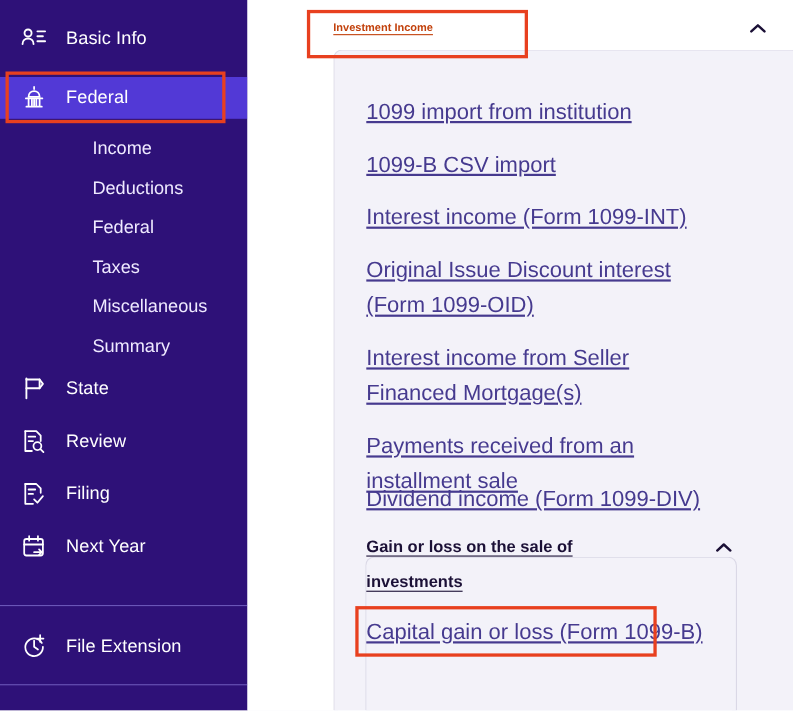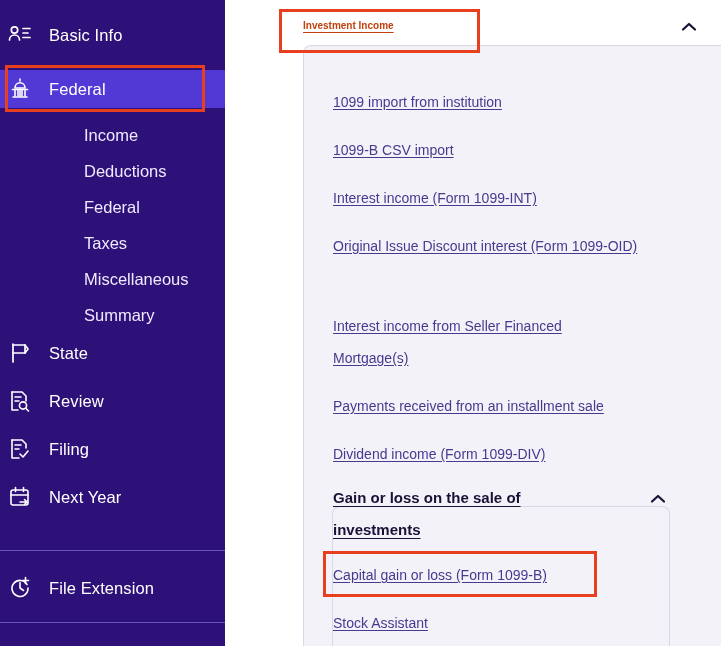--- a/index.html
+++ b/index.html
@@ -25,21 +25,21 @@
     overflow: hidden;
   }
   .nav-item {
     position: absolute;
     left: 0;
     width: 225px;
     height: 38px;
     display: flex;
     align-items: center;
     box-sizing: border-box;
-    padding-left: 7px;
+    padding-left: 18px;
   }
   .nav-item .ico {
     width: 26px;
     height: 26px;
     flex: 0 0 26px;
     display: block;
     margin-right: 16px;
   }
   .nav-item .lbl {
     color: #ffffff;
@@ -124,21 +124,21 @@
     background: #f3f2f9;
     border: 1px solid #dad8e6;
     border-bottom: none;
     border-radius: 8px 8px 0 0;
     box-sizing: border-box;
   }
 
   .lnk {
     position: absolute;
     left: 108px;
-    font-size: 14px;
+    font-size: 20px;
     color: #463a8f;
     text-decoration: underline;
     text-underline-offset: 2px;
     cursor: pointer;
     line-height: 32px;
     width: 340px;
   }
   .grp-head {
     position: absolute;
     left: 108px;
@@ -299,18 +299,17 @@
 
   <div class="grp-head" style="top:482px; width:220px">Gain or loss on the sale of investments</div>
 
   <span class="chev" id="chev-gain">
     <svg viewBox="0 0 18 12" width="18" height="12" fill="none" stroke="#1b1036" stroke-width="2.2" stroke-linecap="round" stroke-linejoin="round">
       <path d="M3 8.5L9 3l6 5.5"></path>
     </svg>
   </span>
 
   <div class="lnk" style="top:559px; left:108px">Capital gain or loss (Form 1099-B)</div>
-  <div class="lnk" style="top:607px; left:108px">Stock Assistant</div>
 </div>
 
 <div class="redbox" id="rb-federal"></div>
 <div class="redbox" id="rb-title"></div>
 <div class="redbox" id="rb-capgain"></div>
 
 </body></html>

